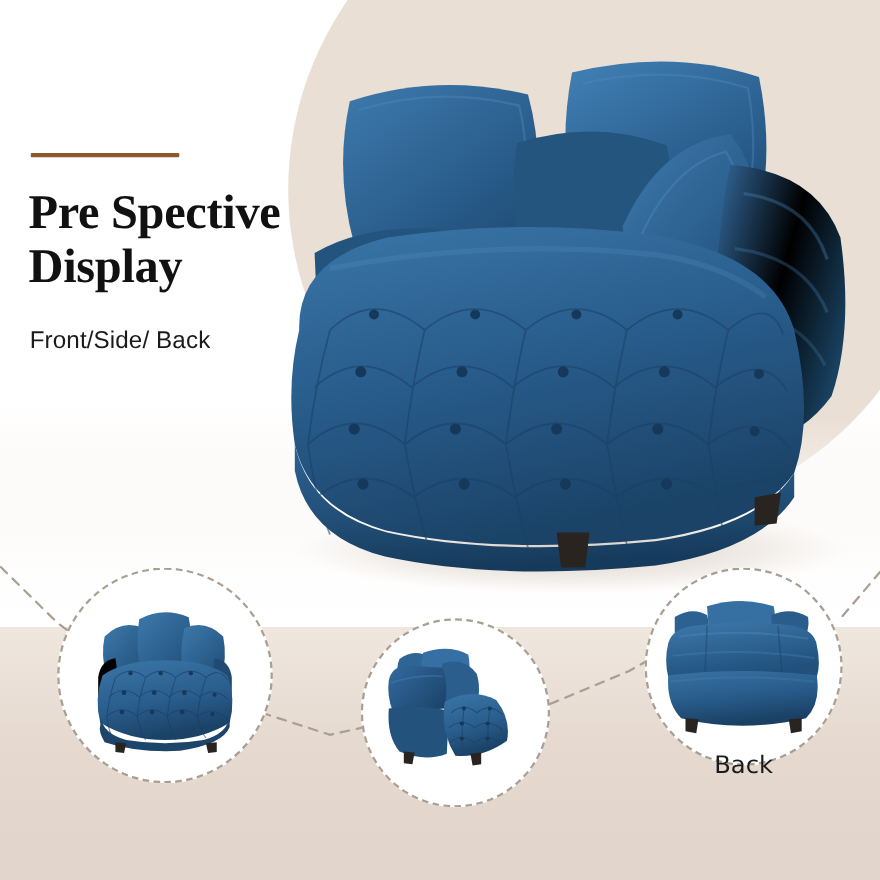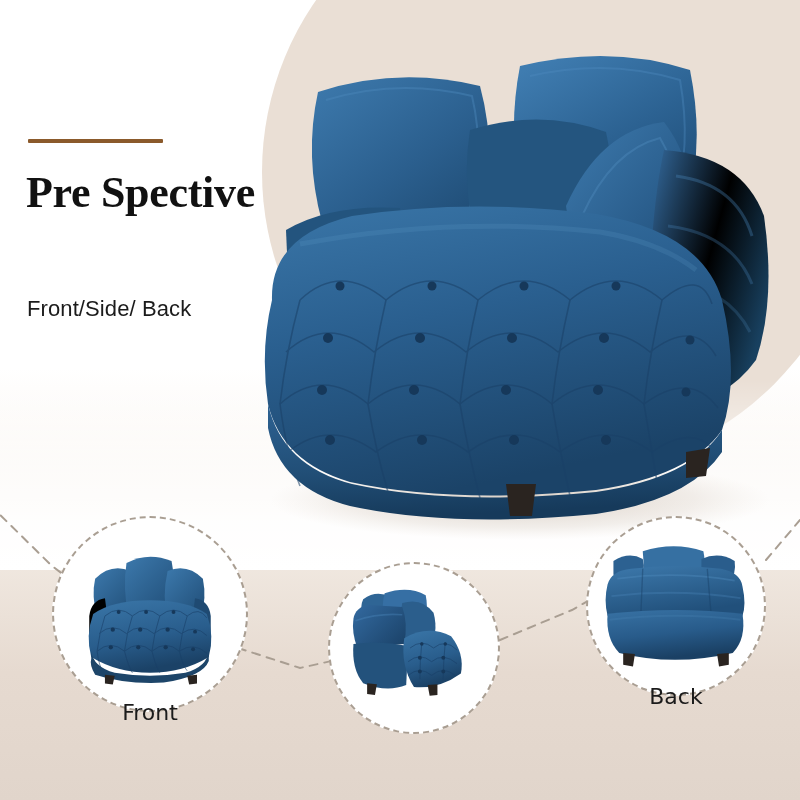--- a/index.html
+++ b/index.html
@@ -257,20 +257,21 @@
 
     <g fill="#2a2420">
       <path d="M506 484 L536 484 L532 516 L510 516 Z"></path>
       <path d="M686 452 L710 448 L706 476 L686 478 Z"></path>
     </g>
   </svg>
 
   <div class="accent-bar"></div>
   <div class="headline">
     <span>Pre Spective</span>
+    <span class="l2">Display</span>
   </div>
   <div class="subhead">Front/Side/ Back</div>
 
   <div class="thumb thumb-front">
     <svg viewBox="0 0 196 196">
       <defs>
         <linearGradient id="fSeat" x1="0" y1="0" x2="0.3" y2="1">
           <stop offset="0%" stop-color="#3a76a8"></stop>
             <stop offset="60%" stop-color="#295d8c"></stop>
             <stop offset="100%" stop-color="#1b4267"></stop>
@@ -316,21 +317,20 @@
       </g>
 
       <path d="M38 136 Q40 152 62 158 Q98 164 134 158 Q156 152 158 136 L158 146 Q152 162 112 168 Q72 170 42 160 Q36 150 38 144 Z" fill="#1d4569"></path>
 
       <g fill="#2a2420">
         <path d="M52 160 L62 161 L60 170 L52 169 Z"></path>
         <path d="M136 161 L146 160 L146 169 L138 170 Z"></path>
       </g>
     </svg>
   </div>
-  <div class="thumb-label label-front">Front</div>
 
   <div class="thumb thumb-side">
     <svg viewBox="0 0 172 172">
       <defs>
         <linearGradient id="sSeat" x1="0" y1="0" x2="0.3" y2="1">
           <stop offset="0%" stop-color="#3a76a8"></stop>
             <stop offset="60%" stop-color="#295d8c"></stop>
             <stop offset="100%" stop-color="#1b4267"></stop>
         </linearGradient>
         <linearGradient id="sBack" x1="0" y1="0" x2="1" y2="0.8">

